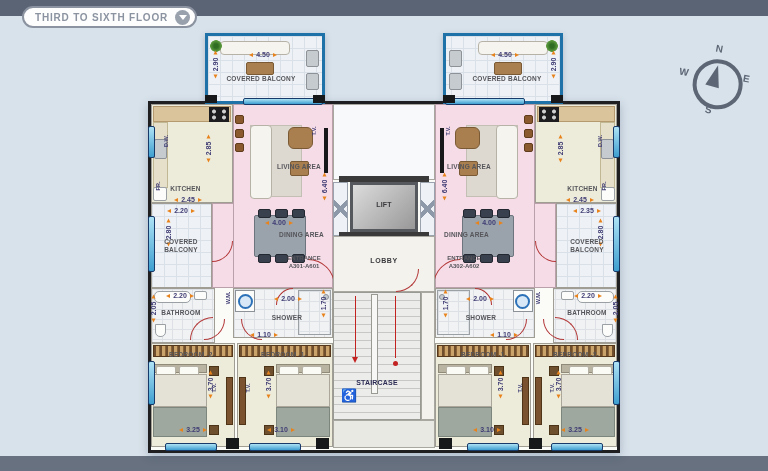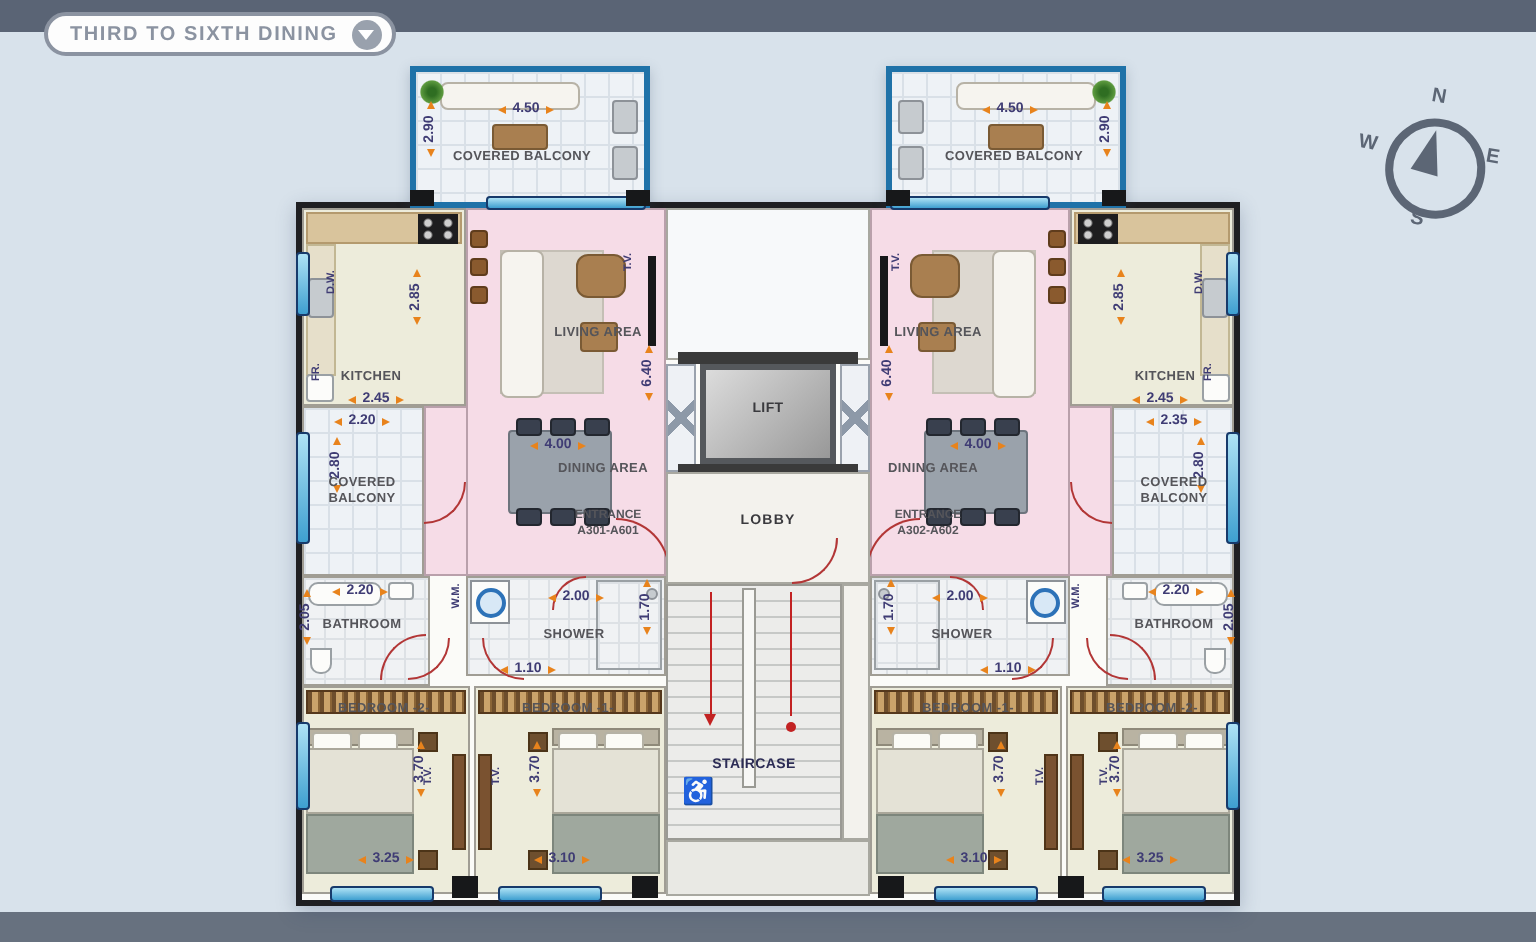--- a/index.html
+++ b/index.html
@@ -82,21 +82,21 @@
   .ent{position:absolute;font-size:6px;line-height:1.25;font-weight:bold;color:#55555a;text-align:center;}
   .wc{position:absolute;font-size:13px;color:#2338c8;line-height:1;}
 </style>
 </head>
 <body>
 
 <div class="abs topbar"></div>
 <div class="abs botbar"></div>
 
 <div class="abs pill">
-  <span class="pill-text">THIRD TO SIXTH DINING</span>
+  <span class="pill-text">THIRD TO SIXTH FLOOR</span>
   <span class="chev">
       <i></i>
     </span>
 </div>
 
 <div class="abs compass">
   <div class="cring"></div>
   <div class="cneedle"></div>
   <span class="cletter" style="left:34px;top:1px;">N</span>
   <span class="cletter" style="left:66px;top:26px;">E</span>

